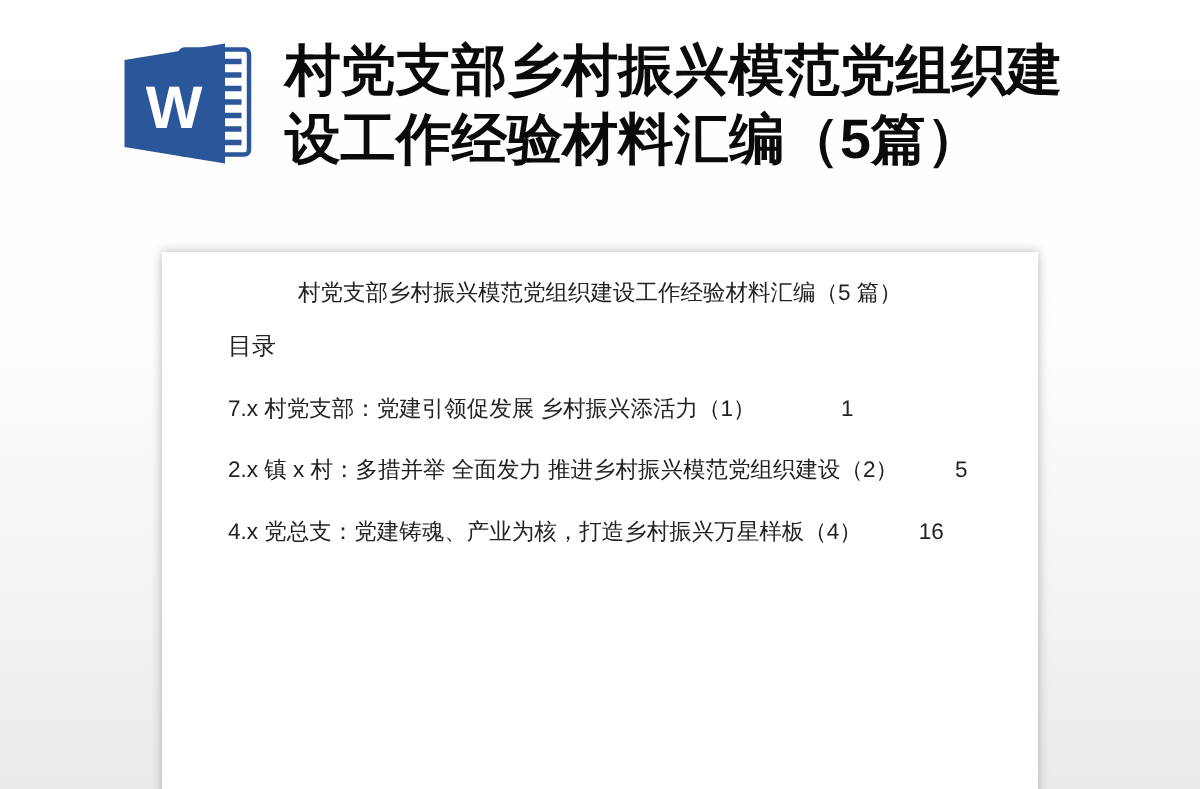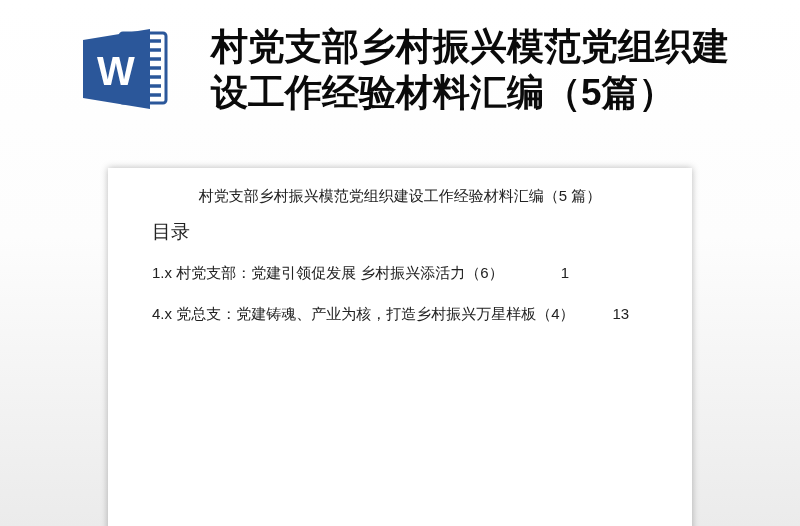--- a/index.html
+++ b/index.html
@@ -22,39 +22,38 @@
   .word-icon .doc-line{stroke:var(--word-blue);stroke-width:3.6;}
   .word-icon .front{fill:var(--word-blue);}
   .word-icon .w-letter{
     fill:#ffffff;font-weight:bold;font-size:40px;
     font-family:"Liberation Sans","DejaVu Sans",sans-serif;
   }
   .page-title{
     position:absolute;left:190px;top:24px;width:535px;
     font-size:37px;line-height:46px;font-weight:700;color:#0a0a0a;
     letter-spacing:0;
-    margin-left:21px;
   }
 
   
   .doc-page{
     position:absolute;left:108px;top:168px;width:584px;height:380px;
     background:#ffffff;
     box-shadow:0 0 7px rgba(0,0,0,0.28);
     color:var(--text-dark);
   }
   .doc-title{
     padding-top:18px;
     text-align:center;
     font-size:15px;line-height:20px;
     white-space:nowrap;
   }
   .toc-heading{
     margin:16px 0 0 44px;
-    font-size:19px;line-height:20px;
+    font-size:16px;line-height:20px;
   }
   .toc-list{margin:0 40px 0 44px;}
   .toc-line{
     margin-top:21px;
     font-size:15px;line-height:20px;
     white-space:nowrap;
   }
   .toc-gap{display:inline-block;height:1px;}
   .toc-line:nth-of-type(1) .toc-gap{width:57px;}
   .toc-line:nth-of-type(2) .toc-gap{width:38px;}
@@ -82,23 +81,26 @@
   </svg>
   <h1 class="page-title">村党支部乡村振兴模范党组织建设工作经验材料汇编（5篇）</h1>
 </div>
 
 <div class="doc-page">
   <div class="doc-title">村党支部乡村振兴模范党组织建设工作经验材料汇编（5 篇）</div>
   <div class="toc-heading">目录</div>
   <div class="toc-list">
 
       <div class="toc-line">
-        <span>1.x 村党支部：党建引领促发展 乡村振兴添活力（6）</span><span class="toc-gap"></span><span>1</span>
+        <span>7.x 村党支部：党建引领促发展 乡村振兴添活力（1）</span><span class="toc-gap"></span><span>1</span>
+      </div>
+
+      <div class="toc-line">
+        <span>2.x 镇 x 村：多措并举 全面发力 推进乡村振兴模范党组织建设（2）</span><span class="toc-gap"></span><span>5</span>
       </div>
 
 
-
       <div class="toc-line">
-        <span>4.x 党总支：党建铸魂、产业为核，打造乡村振兴万星样板（4）</span><span class="toc-gap"></span><span>13</span>
+        <span>4.x 党总支：党建铸魂、产业为核，打造乡村振兴万星样板（4）</span><span class="toc-gap"></span><span>16</span>
       </div>
 
     </div>
 </div>
 
 </body></html>

